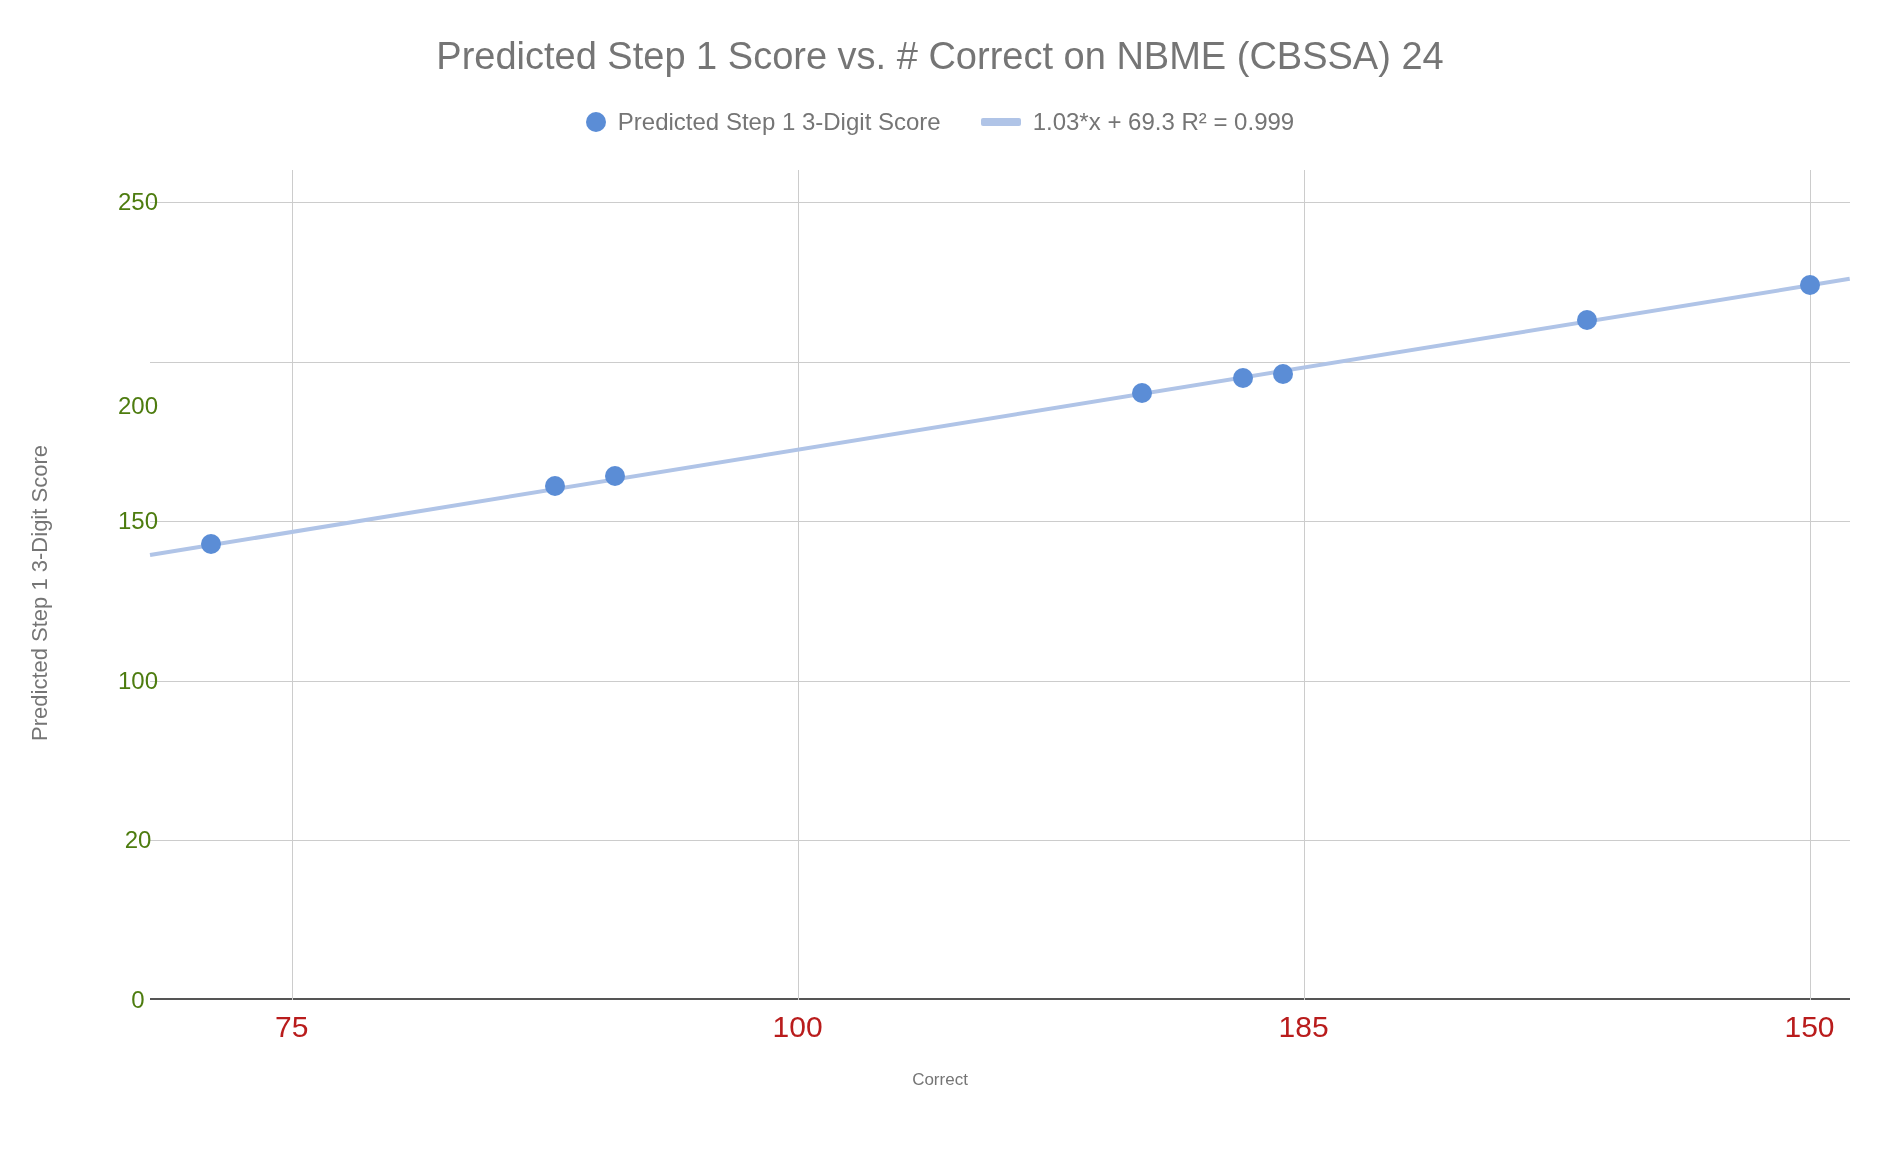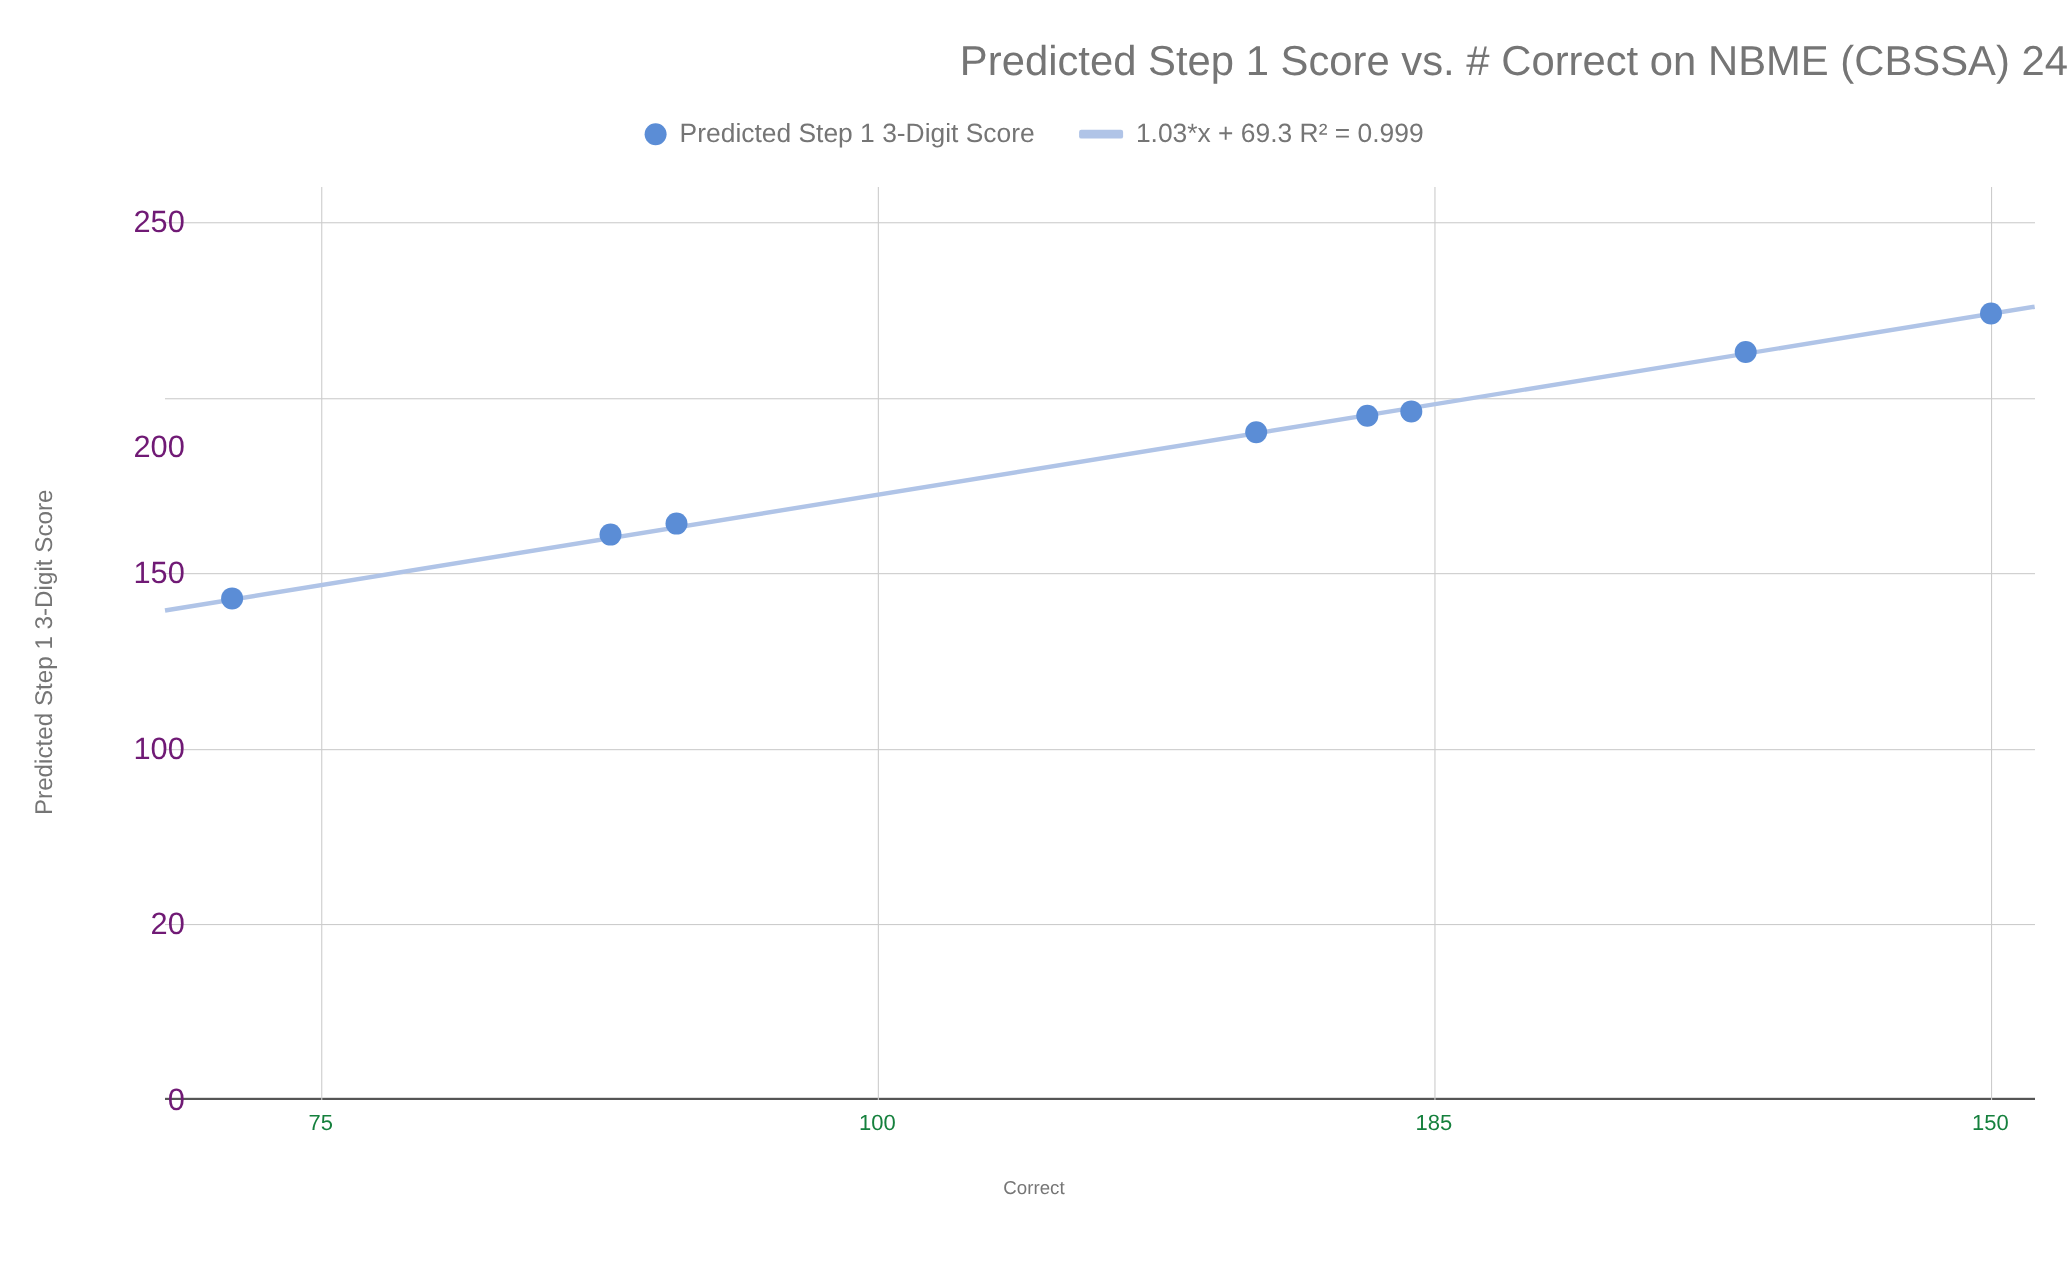--- a/index.html
+++ b/index.html
@@ -19,21 +19,21 @@
       top: 0;
       left: 0;
       width: 1880px;
       height: 1162px;
     }
     .chart-title {
       position: absolute;
       top: 35px;
       left: 0;
       width: 100%;
-      text-align: right;
+      text-align: center;
       font-size: 38px;
       color: #757575;
       font-weight: 400;
     }
     .legend {
       position: absolute;
       top: 108px;
       left: 0;
       width: 100%;
       display: flex;
@@ -86,30 +86,30 @@
       left: 0;
       bottom: 0;
       width: 100%;
       height: 2px;
       background: #555555;
     }
     .y-tick-label {
       position: absolute;
       right: 1712px;
       width: 60px;
-      text-align: right;
-      font-size: 28px;
-      color: #701a75;
+      text-align: center;
+      font-size: 24px;
+      color: #4d7c0f;
       transform: translateY(-50%);
     }
     .x-tick-label {
       position: absolute;
       top: 1010px;
-      font-size: 20px;
-      color: #15803d;
+      font-size: 30px;
+      color: #b91c1c;
       transform: translateX(-50%);
     }
     .y-axis-label {
       position: absolute;
       left: 40px;
       top: 580px;
       transform: rotate(-90deg) translateX(-50%);
       transform-origin: left center;
       font-size: 22px;
       color: #757575;

